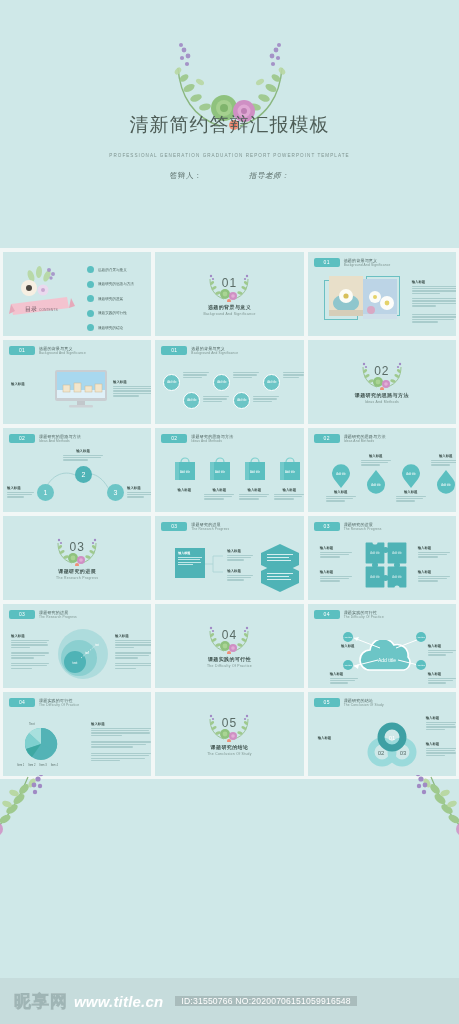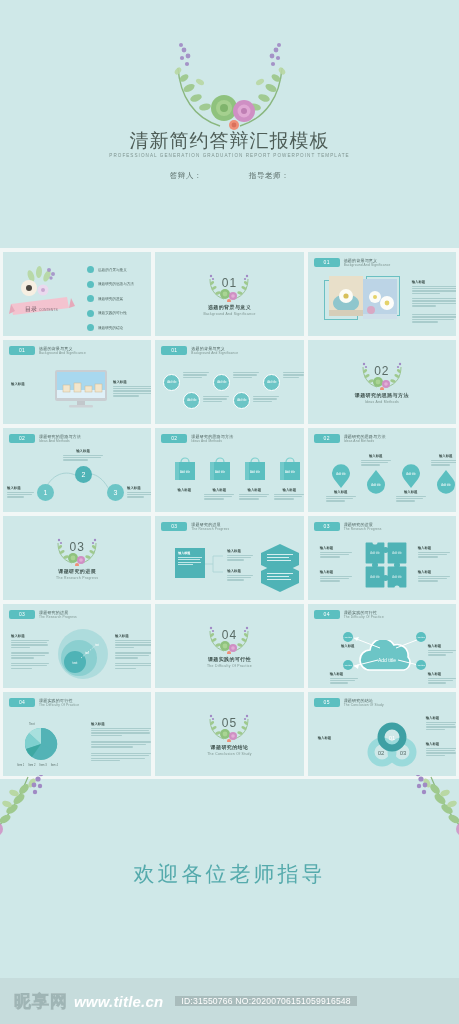--- a/index.html
+++ b/index.html
@@ -13,33 +13,33 @@
 
   
   .cover {
     position: relative;
     height: 248px;
     background: #cfe8e8;
     text-align: center;
   }
   .wreath-big { position: absolute; left: 50%; top: 38px; transform: translateX(-50%); }
   .cover-title {
-    position: absolute; left: 0; right: 0; top: 128px;
+    position: absolute; left: 0; right: 0; top: 112px;
     font-size: 19px; letter-spacing: 1px; color: #4e5d57; font-weight: 500;
   }
   .cover-sub {
     position: absolute; left: 0; right: 0; top: 153px;
     font-size: 4.6px; letter-spacing: 1.05px; color: #7f9490;
   }
   .cover-meta {
     position: absolute; left: 0; right: 0; top: 171px;
     font-size: 7.5px; color: #5c6f6b; letter-spacing: .6px;
   }
   .cover-meta span { display: inline-block; }
-  .cover-meta span + span { margin-left: 44px; }
+  .cover-meta span + span { margin-left: 44px; font-style: italic; }
 
   
   .grid {
     display: grid;
     grid-template-columns: repeat(3, 1fr);
     gap: 4px;
     padding: 4px 3px 3px 3px;
     background: #f2f7f6;
   }
   .slide {
@@ -1007,20 +1007,19 @@
           <circle cx="40" cy="10" r="2.4"></circle>
         <circle cx="46" cy="11" r="2.2"></circle>
           <circle cx="41" cy="17" r="2.2"></circle>
         <circle cx="47" cy="-1" r="2.2"></circle>
         </g>
       <circle cx="2" cy="54" r="7" fill="#cf8fc4" opacity=".85"></circle>
       <circle cx="2" cy="54" r="3.4" fill="#e0a8d4"></circle>
       </g>
     </svg>
 
-  <div class="ty-cn">欢迎各位老师指导</div>
 </div>
 
 <div class="footer">
   <span class="logo-cn">昵享网</span>
   <span class="logo-url">www.title.cn</span>
   <span class="idbar">ID:31550766 NO:20200706151059916548</span>
 </div>
 
 </body></html>

